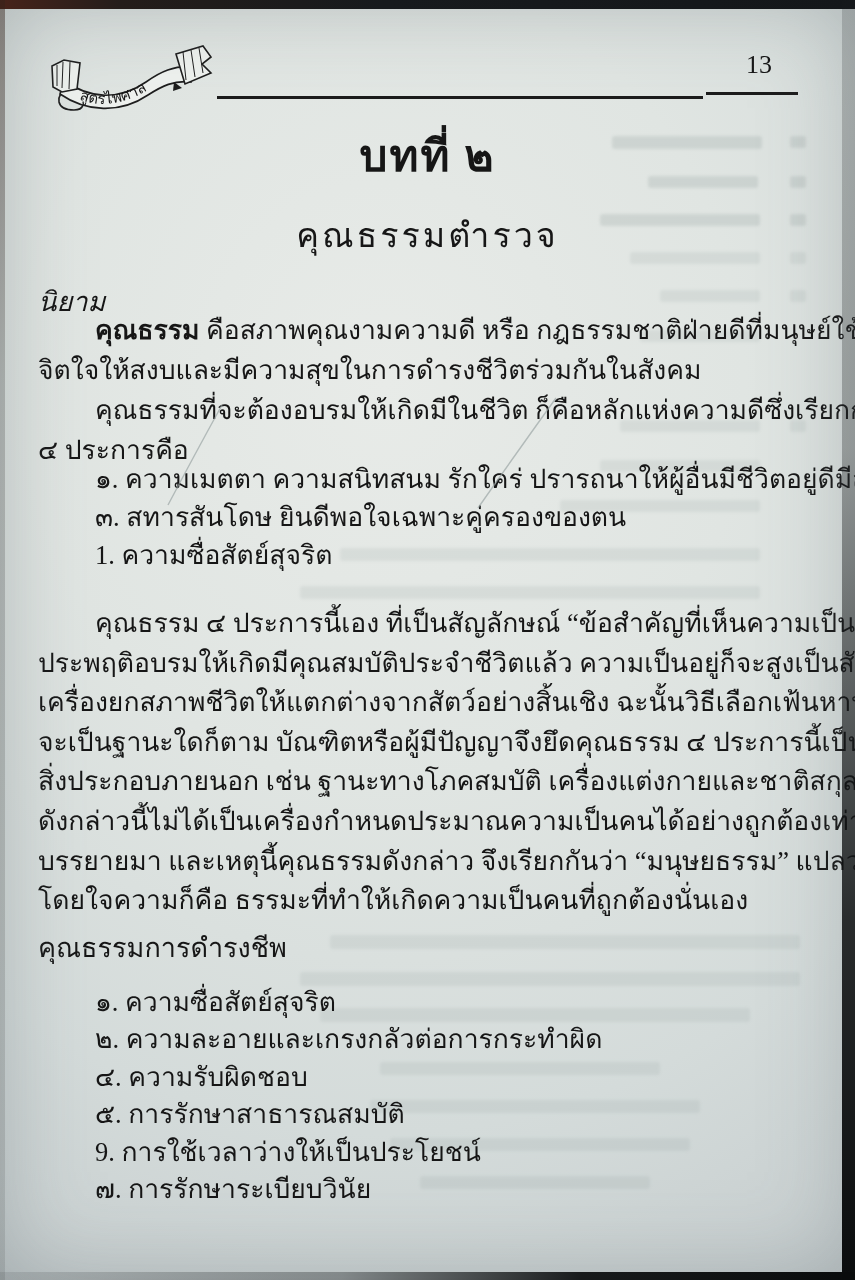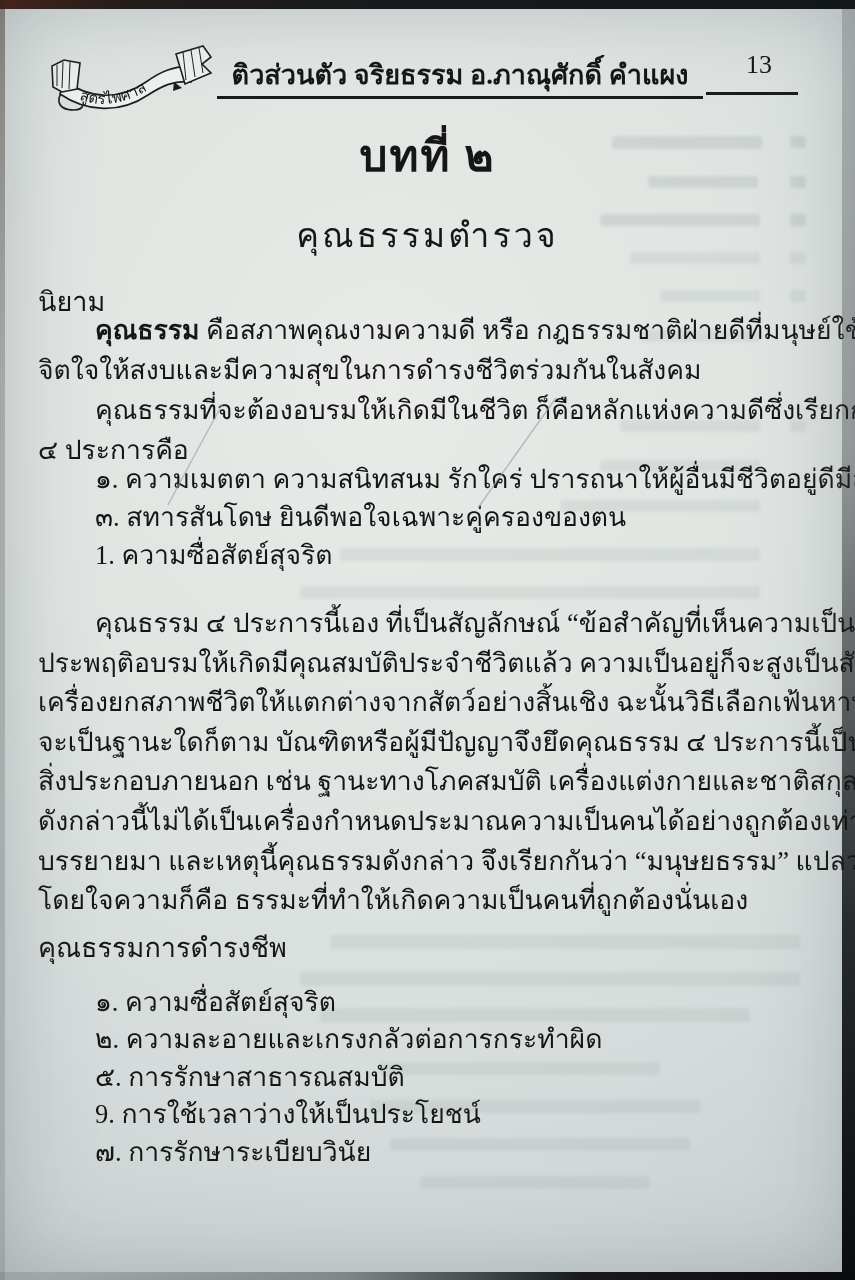--- a/index.html
+++ b/index.html
@@ -42,21 +42,21 @@
   .para .line{white-space:nowrap;}
   .p1{top:310px;line-height:40px;}
   .p2{top:390px;line-height:40px;}
   .p3{top:604px;line-height:39.6px;}
   .indent{padding-left:57px;}
   .b{font-weight:bold;}
   .vlist{position:absolute;left:95px;width:730px;font-size:26.5px;z-index:3;}
   .vlist .line{white-space:nowrap;}
   .list1{top:460px;line-height:38px;}
   .list2{top:966px;line-height:37.4px;margin-top:18px;}
-  .h-def{top:280px;}
+  .h-def{top:280px;font-style:italic;}
   .h-live{top:926px;}
 
   
   .ghost{position:absolute;background:#8a9896;opacity:.22;filter:blur(1.6px);border-radius:3px;z-index:2;}
   .ghost.dim{opacity:.14;}
   
   .artifact-svg{position:absolute;left:0;top:0;z-index:4;pointer-events:none;}
 </style>
 </head>
 <body>
@@ -83,21 +83,20 @@
       <path d="M135 10 l3 28 M143 8 l4 27 M151 6 l4 25" fill="none" stroke-width="1"></path>
 
       <path d="M126 40 l8 6 l-9 3 z" fill="#1e1e1e" stroke="none"></path>
     </g>
     <path id="logo-text-path" d="M24 54 C 50 68, 76 62, 100 48 C 114 39, 128 34, 146 35" fill="none"></path>
     <text font-size="15" fill="#171717">
       <textPath href="#logo-text-path" startOffset="6%">สูตรไพศาล</textPath>
     </text>
   </svg>
 
-  <div class="header-title">ติวส่วนตัว จริยธรรม อ.ภาณุศักดิ์ คำแผง</div>
   <div class="page-num">13</div>
   <div class="rule-main"></div>
   <div class="rule-page"></div>
 
   <div class="chapter-title">บทที่ ๒</div>
   <div class="chapter-subtitle">คุณธรรมตำรวจ</div>
 
   <div class="sec-heading h-def">นิยาม</div>
 
   <div class="para p1">
@@ -125,20 +124,21 @@
     <div class="line">ดังกล่าวนี้ไม่ได้เป็นเครื่องกำหนดประมาณความเป็นคนได้อย่างถูกต้องเท่ากับคุณธรรม ๔ ประการ ดัง</div>
     <div class="line">บรรยายมา และเหตุนี้คุณธรรมดังกล่าว จึงเรียกกันว่า “มนุษยธรรม” แปลว่าธรรมะที่ทำให้เป็นผู้มีใจสูง</div>
     <div class="line">โดยใจความก็คือ ธรรมะที่ทำให้เกิดความเป็นคนที่ถูกต้องนั่นเอง</div>
   </div>
 
   <div class="sec-heading h-live">คุณธรรมการดำรงชีพ</div>
 
   <div class="vlist list2">
     <div class="line">๑. ความซื่อสัตย์สุจริต</div>
     <div class="line">๒. ความละอายและเกรงกลัวต่อการกระทำผิด</div>
+    <div class="line">๔. ความรับผิดชอบ</div>
     <div class="line">๕. การรักษาสาธารณสมบัติ</div>
     <div class="line">9. การใช้เวลาว่างให้เป็นประโยชน์</div>
     <div class="line">๗. การรักษาระเบียบวินัย</div>
   </div>
 
   <div class="ghost" style="left:612px;top:136px;width:150px;height:13px"></div>
   <div class="ghost" style="left:790px;top:136px;width:16px;height:12px"></div>
   <div class="ghost" style="left:648px;top:176px;width:110px;height:12px"></div>
   <div class="ghost" style="left:790px;top:176px;width:16px;height:12px"></div>
   <div class="ghost" style="left:600px;top:214px;width:160px;height:12px"></div>

